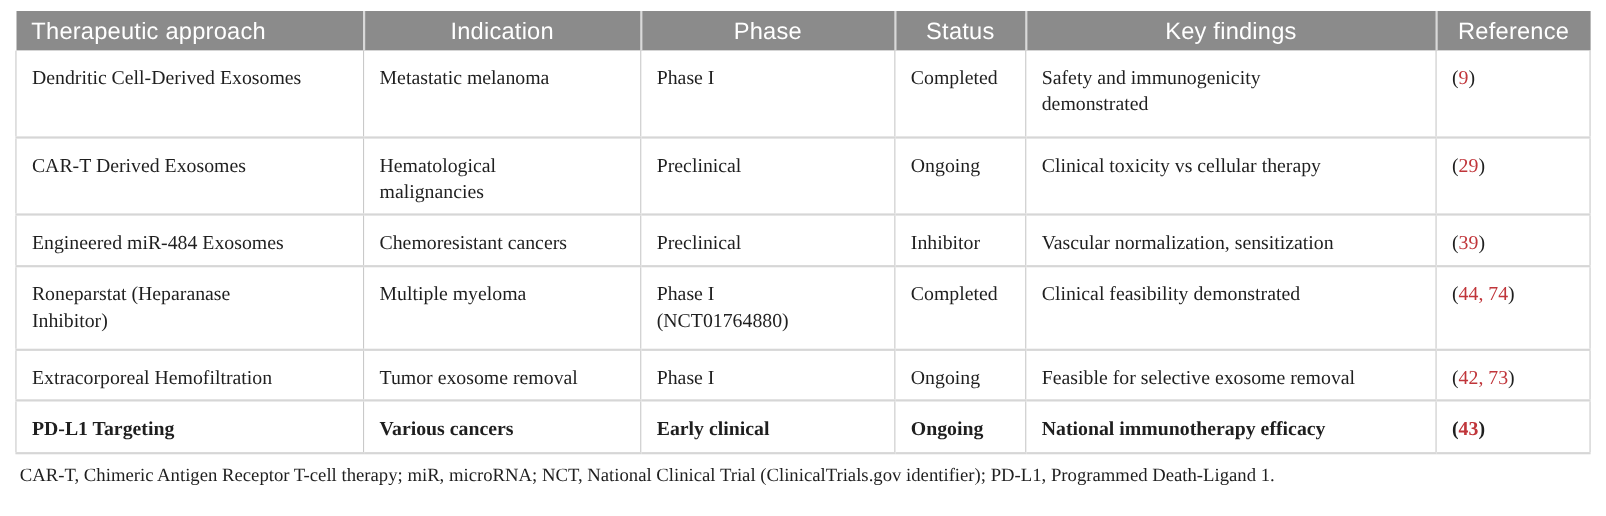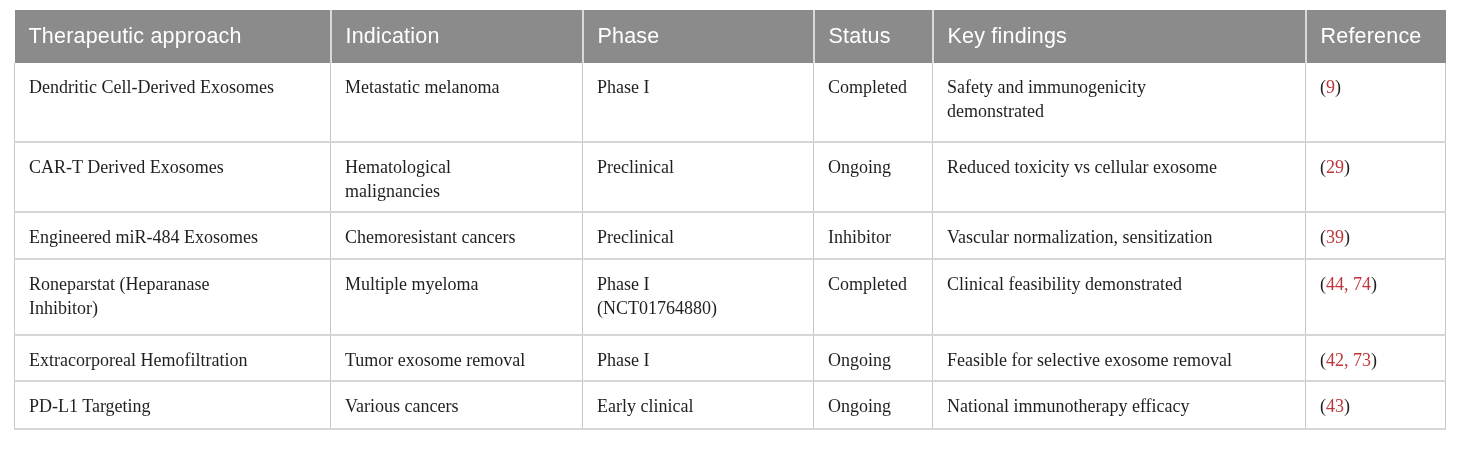--- a/index.html
+++ b/index.html
@@ -26,40 +26,40 @@
   }
   thead th{
     background:var(--header-bg);
     color:var(--header-text);
     font-family:"Liberation Sans",sans-serif;
     font-size:21.5px;
     font-weight:400;
     letter-spacing:0.2px;
     text-align:left;
     vertical-align:middle;
-    height:53px;
+    height:36px;
     padding:0 14px;
   }
-  thead th + th{border-left:2px solid var(--header-sep);}
+  thead th + th{border-left:2px solid var(--header-sep);text-align:center;}
   tbody td{
     vertical-align:top;
     padding:12px 14px 8px 14px;
     font-size:18px;
     line-height:24px;
     border-left:1px solid var(--border-v);
     border-right:1px solid var(--border-v);
     border-bottom:2px solid var(--border-h);
     background:#ffffff;
   }
   tbody tr:nth-child(1){height:79px;}
   tbody tr:nth-child(2){height:70px;}
   tbody tr:nth-child(3){height:47px;margin-top:44px;}
   tbody tr:nth-child(4){height:76px;}
   tbody tr:nth-child(5){height:34px;}
-  tbody tr:nth-child(6){height:48px;}
+  tbody tr:nth-child(6){height:48px;font-weight:bold;}
   .cell-text{white-space:pre-line;}
   .ref-num{color:var(--reference-red);cursor:pointer;}
   .footnote{
     margin:8px 0 0 4px;
     font-size:17px;
     line-height:21px;
     color:var(--body-text);
   }
 </style>
 </head>
@@ -94,21 +94,21 @@
         <td><span class="cell-text">Safety and immunogenicity
 demonstrated</span></td>
         <td><span>(</span><span class="ref-num">9</span><span>)</span></td>
       </tr>
       <tr>
         <td><span class="cell-text">CAR-T Derived Exosomes</span></td>
         <td><span class="cell-text">Hematological
 malignancies</span></td>
         <td><span class="cell-text">Preclinical</span></td>
         <td><span class="cell-text">Ongoing</span></td>
-        <td><span class="cell-text">Reduced toxicity vs cellular exosome</span></td>
+        <td><span class="cell-text">Clinical toxicity vs cellular therapy</span></td>
         <td><span>(</span><span class="ref-num">29</span><span>)</span></td>
       </tr>
       <tr>
         <td><span class="cell-text">Engineered miR-484 Exosomes</span></td>
         <td><span class="cell-text">Chemoresistant cancers</span></td>
         <td><span class="cell-text">Preclinical</span></td>
         <td><span class="cell-text">Inhibitor</span></td>
         <td><span class="cell-text">Vascular normalization, sensitization</span></td>
         <td><span>(</span><span class="ref-num">39</span><span>)</span></td>
       </tr>
@@ -133,13 +133,14 @@
       <tr>
         <td><span class="cell-text">PD-L1 Targeting</span></td>
         <td><span class="cell-text">Various cancers</span></td>
         <td><span class="cell-text">Early clinical</span></td>
         <td><span class="cell-text">Ongoing</span></td>
         <td><span class="cell-text">National immunotherapy efficacy</span></td>
         <td><span>(</span><span class="ref-num">43</span><span>)</span></td>
       </tr>
     </tbody>
   </table>
+  <div class="footnote">CAR-T, Chimeric Antigen Receptor T-cell therapy; miR, microRNA; NCT, National Clinical Trial (ClinicalTrials.gov identifier); PD-L1, Programmed Death-Ligand 1.</div>
 </div>
 
 </body></html>

